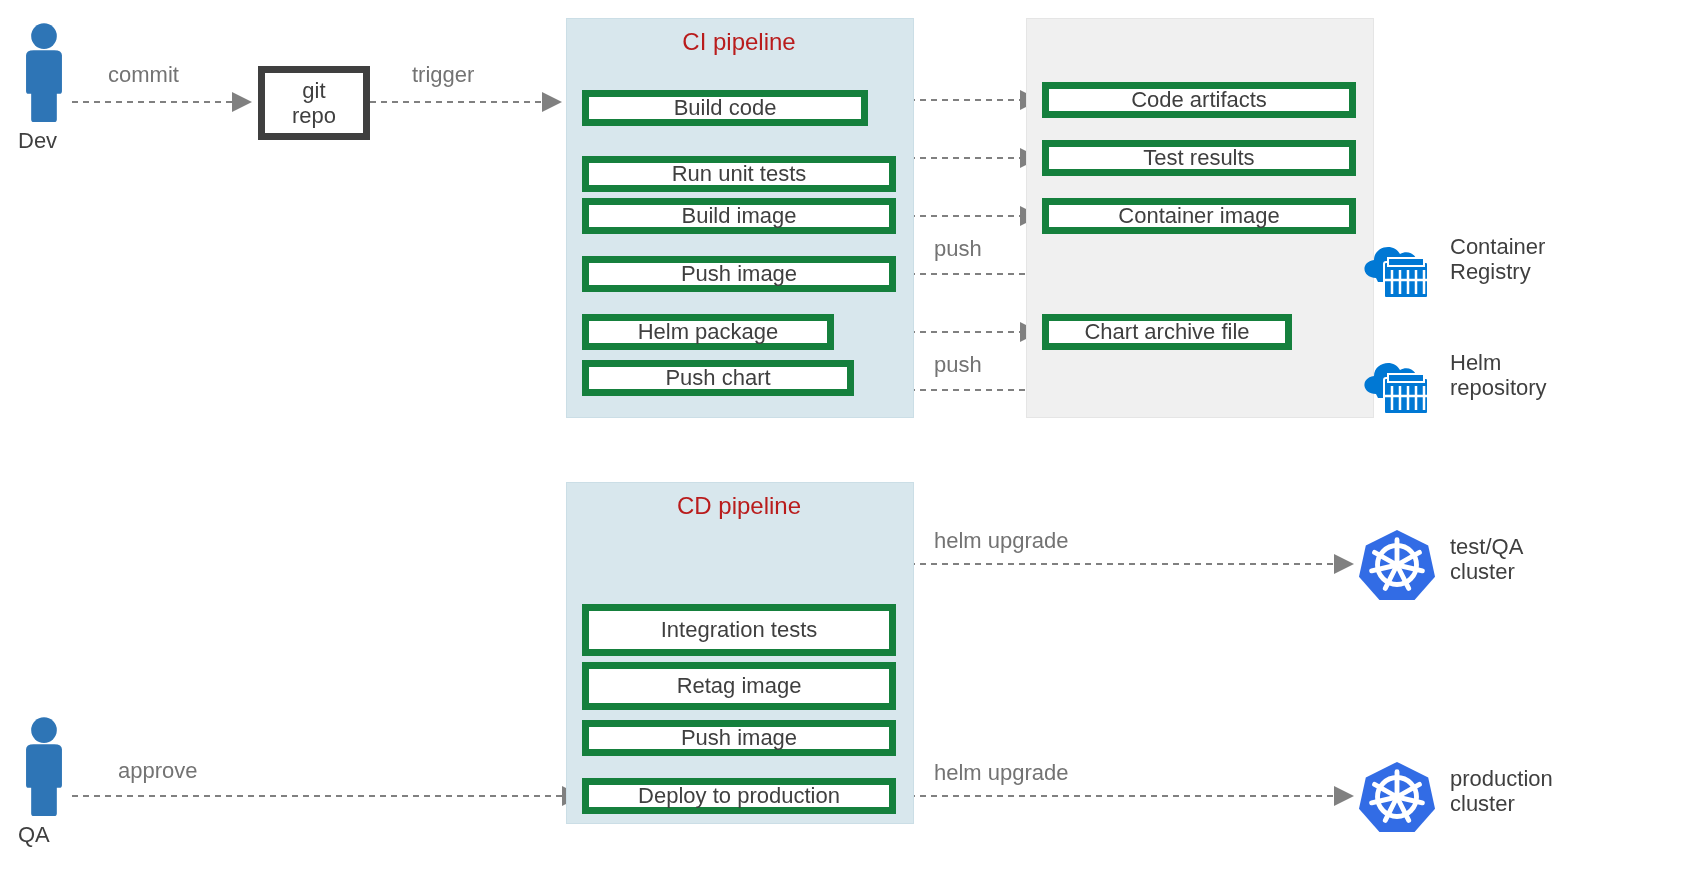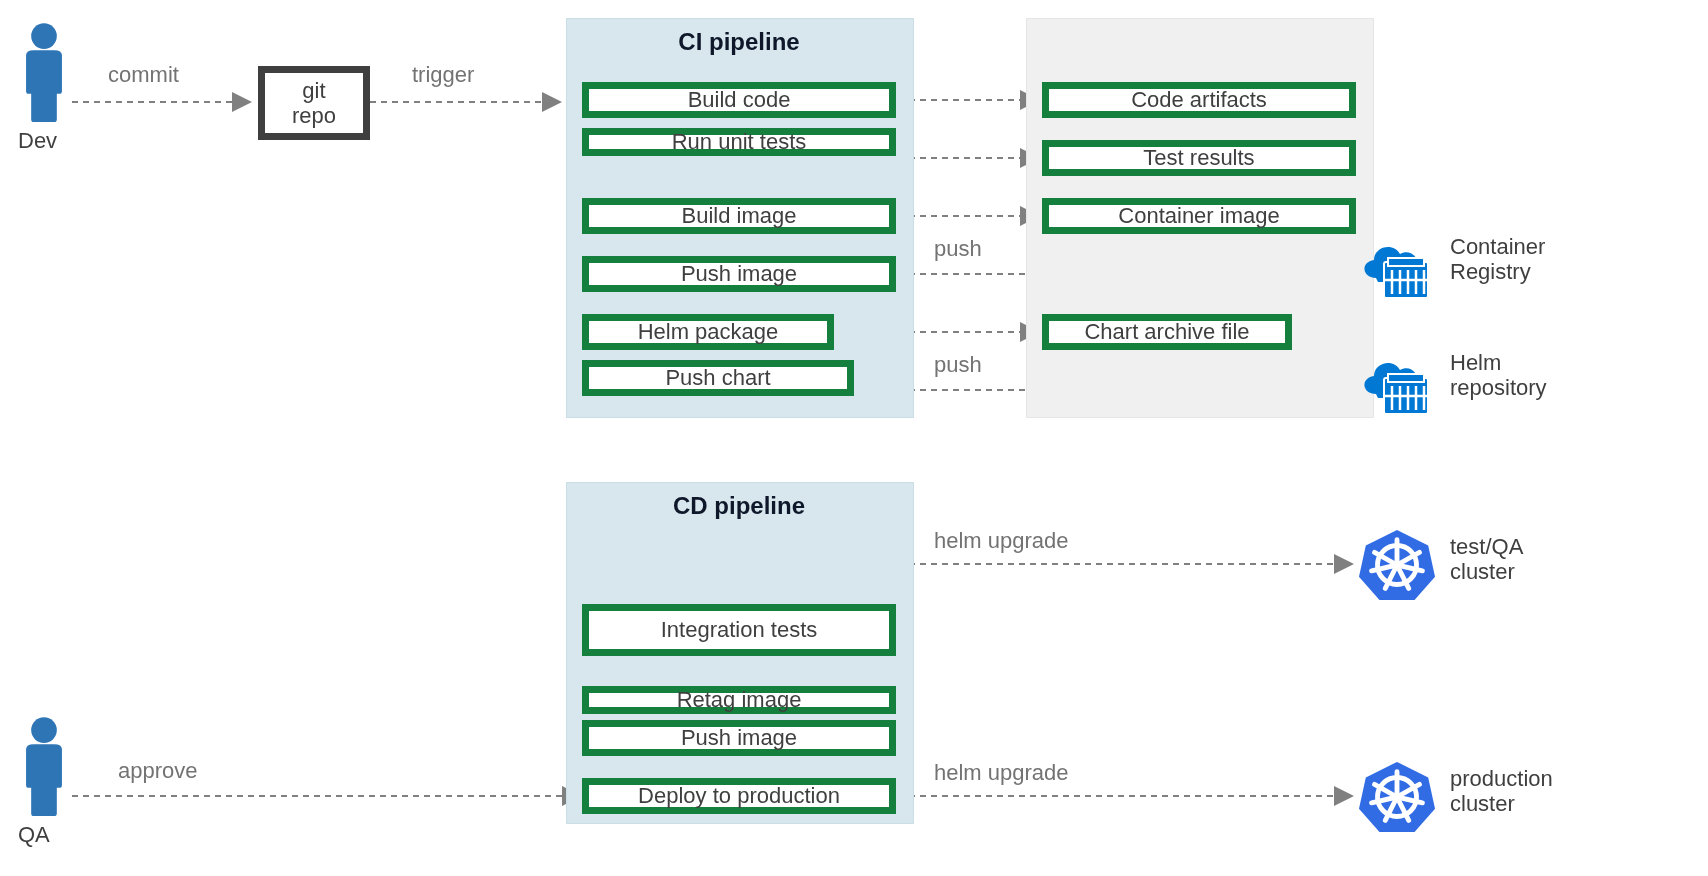--- a/index.html
+++ b/index.html
@@ -1,18 +1,18 @@
 <!DOCTYPE html>
 <html><head>
 <meta charset="utf-8">
 <style>
   html,body{margin:0;padding:0;background:#fff;font-family:"Segoe UI",Arial,sans-serif;color:#3f3f3f}
   #stage{position:relative;width:1708px;height:876px}
   .panel{position:absolute;border:1px solid;}
-  .panel-title{position:absolute;width:100%;text-align:center;font-size:24px;font-weight:700;color:#0f172a}
+  .panel-title{position:absolute;width:100%;text-align:center;font-size:24px;font-weight:400;color:#b91c1c}
   .step{position:absolute;background:#fff;border:7px solid #15803d;text-align:center;font-size:22px;color:#3f3f3f;display:flex;align-items:center;justify-content:center;box-sizing:border-box}
   .label{position:absolute;font-size:22px;color:#737373}
   .actor-label{position:absolute;font-size:22px;color:#3f3f3f}
   .icon{position:absolute}
   .icon-label{position:absolute;font-size:22px;color:#3f3f3f;line-height:1.15}
   svg.arrows{position:absolute;left:0;top:0;width:1708px;height:876px;pointer-events:none}
   .dash{stroke:#808080;stroke-width:2;stroke-dasharray:6 5;fill:none}
   .arrowhead{fill:#808080}
 </style>
 </head>
@@ -57,40 +57,40 @@
 
   <div class="label" style="left:108px;top:62px">commit</div>
 
   <div class="step" style="left:258px;top:66px;width:112px;height:74px;border-color:#3f3f3f;white-space:pre-line;line-height:1.15">git
 repo</div>
 
   <div class="label" style="left:412px;top:62px">trigger</div>
 
   <div class="panel" style="left:566px;top:18px;width:346px;height:398px;background:#d8e7ed;border-color:#cbdee6"></div>
   <div class="panel-title" style="left:566px;top:28px;width:346px">CI pipeline</div>
-  <div class="step" style="left:582px;top:82px;width:314px;height:36px">Build code</div>
-  <div class="step" style="left:582px;top:128px;width:314px;height:28px">Run unit tests</div>
+  <div class="step" style="left:582px;top:90px;width:286px;height:36px">Build code</div>
+  <div class="step" style="left:582px;top:156px;width:314px;height:36px">Run unit tests</div>
   <div class="step" style="left:582px;top:198px;width:314px;height:36px">Build image</div>
   <div class="step" style="left:582px;top:256px;width:314px;height:36px">Push image</div>
   <div class="step" style="left:582px;top:314px;width:252px;height:36px">Helm package</div>
   <div class="step" style="left:582px;top:360px;width:272px;height:36px">Push chart</div>
 
   <div class="panel" style="left:1026px;top:18px;width:346px;height:398px;background:#f0f0f0;border-color:#e5e5e5"></div>
   <div class="step" style="left:1042px;top:82px;width:314px;height:36px">Code artifacts</div>
   <div class="step" style="left:1042px;top:140px;width:314px;height:36px">Test results</div>
   <div class="step" style="left:1042px;top:198px;width:314px;height:36px">Container image</div>
   <div class="step" style="left:1042px;top:314px;width:250px;height:36px">Chart archive file</div>
 
   <div class="label" style="left:934px;top:236px">push</div>
   <div class="label" style="left:934px;top:352px">push</div>
 
   <div class="panel" style="left:566px;top:482px;width:346px;height:340px;background:#d8e7ed;border-color:#cbdee6"></div>
   <div class="panel-title" style="left:566px;top:492px;width:346px">CD pipeline</div>
   <div class="step" style="left:582px;top:604px;width:314px;height:52px">Integration tests</div>
-  <div class="step" style="left:582px;top:686px;width:314px;height:28px">Retag image</div>
+  <div class="step" style="left:582px;top:662px;width:314px;height:48px">Retag image</div>
   <div class="step" style="left:582px;top:720px;width:314px;height:36px">Push image</div>
   <div class="step" style="left:582px;top:778px;width:314px;height:36px">Deploy to production</div>
 
   <div class="label" style="left:934px;top:528px">helm upgrade</div>
   <div class="label" style="left:934px;top:760px">helm upgrade</div>
 
   <div class="icon" style="left:18px;top:716px;width:52px;height:100px">
     <svg viewBox="0 0 40 78" width="52" height="100">
       <circle cx="20" cy="11" r="10" fill="#2e75b6"></circle>
       <path d="M6 26 Q6 22 12 22 H28 Q34 22 34 26 V54 Q34 56 32 56 H30 V76 Q30 78 28 78 H12 Q10 78 10 76 V56 H8 Q6 56 6 54 Z" fill="#2e75b6"></path>

